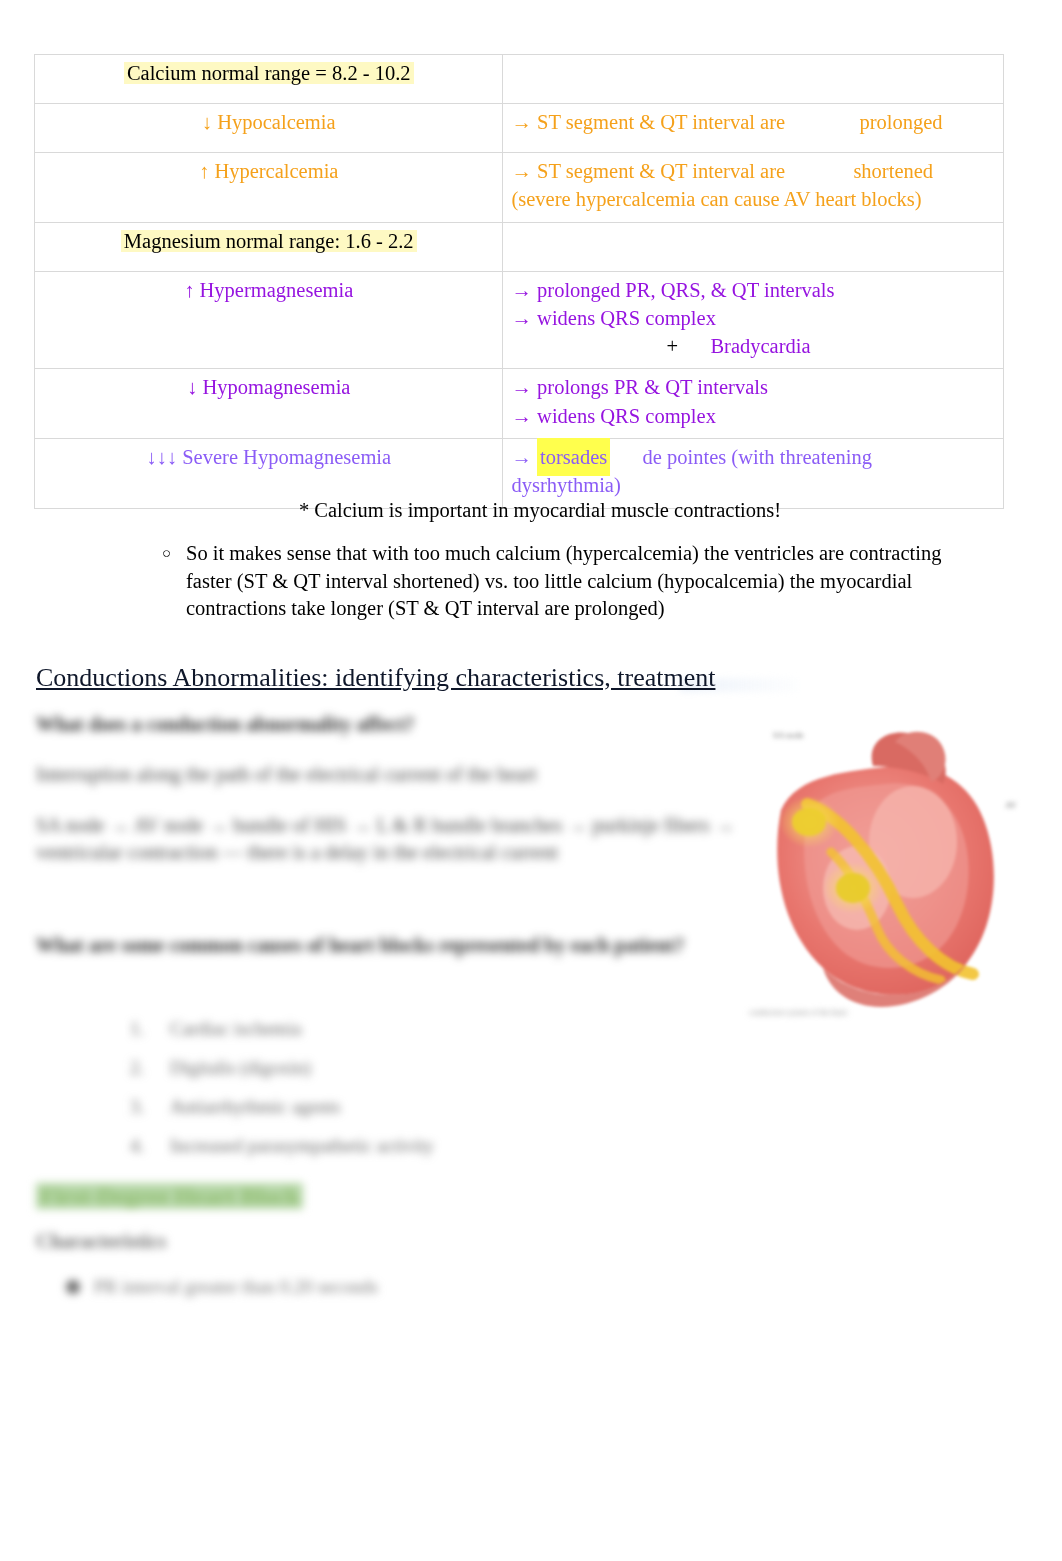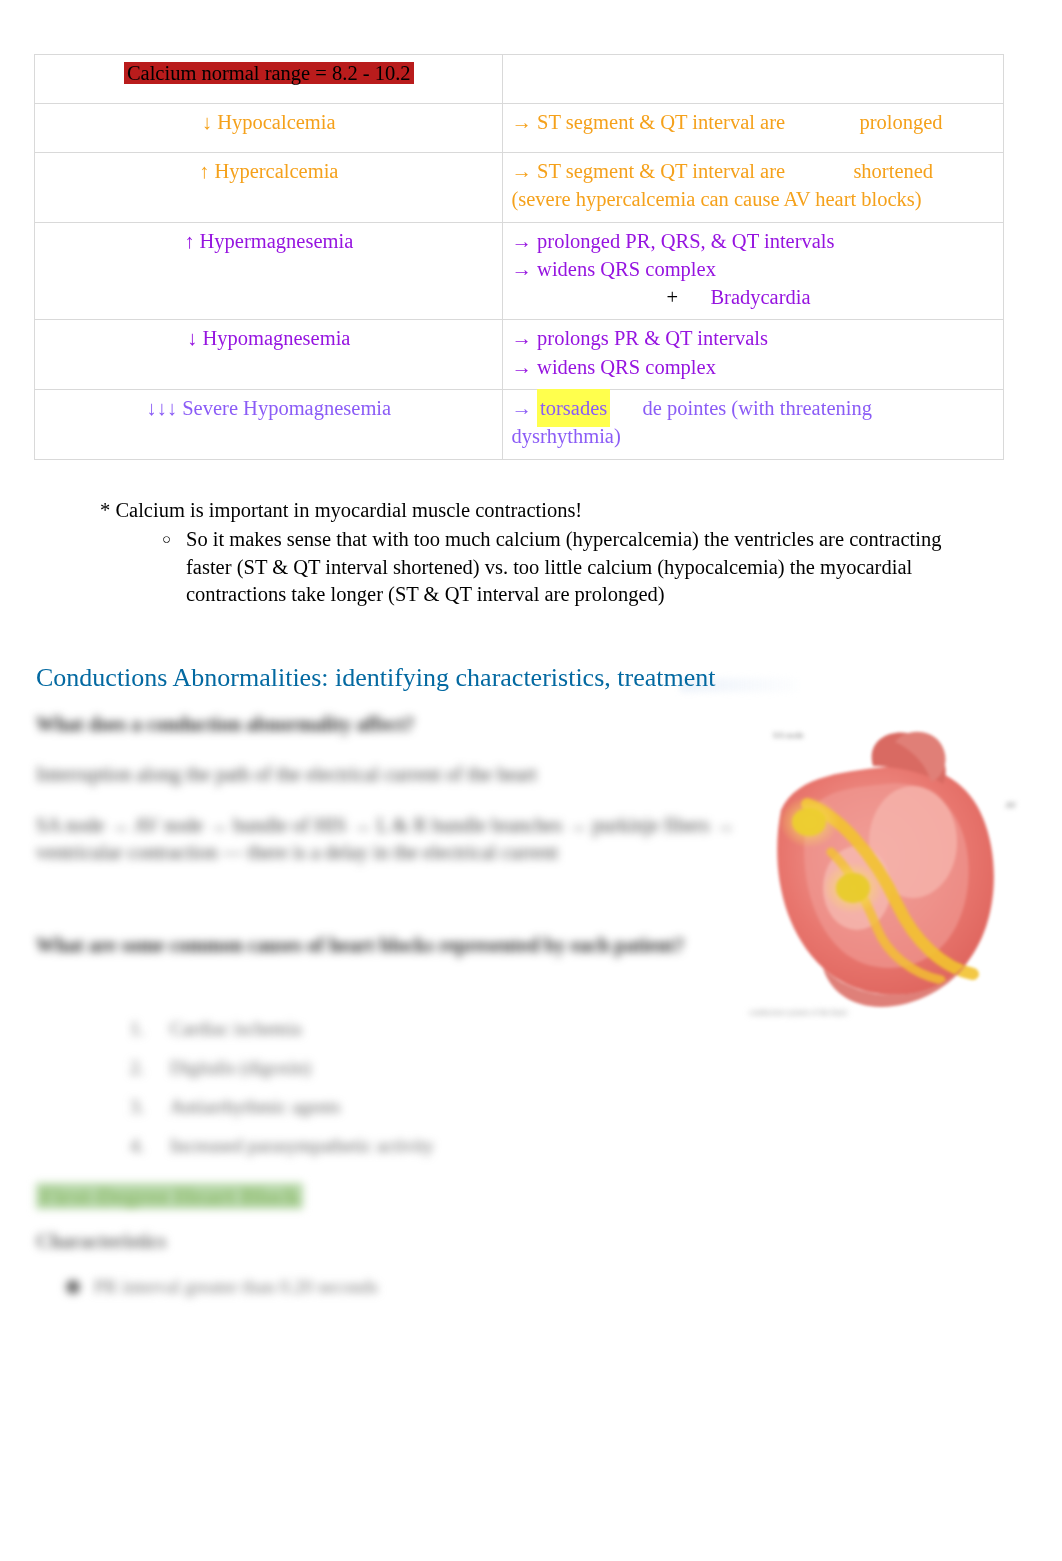--- a/index.html
+++ b/index.html
@@ -36,21 +36,21 @@
     border: 1px solid #d9d9d9;
     vertical-align: top;
     padding: 4px 8px 8px 8px;
     font-size: 20.5px;
     line-height: 1.38;
   }
   .col-left  { width: 468px; }
   .col-right { width: 500px; }
 
   .center   { text-align: center; }
-  .hl       { background: #b91c1c; padding: 0 3px; }
+  .hl       { background: #fef9c3; padding: 0 3px; }
   .hl-soft  { background: #ffff4d; padding: 8px 3px; }
 
   .c-orange { color: #f5a11b; }
   .c-purple { color: #9614e0; }
   .c-red    { color: #8b5cf6; }
   .c-black  { color: #000000; }
 
   .row-h   { height: 36px; }
   .row-tall{ height: 84px; }
 
@@ -62,41 +62,42 @@
 
   
   .note {
     position: absolute;
     left: 100px;
     top: 497px;
     width: 880px;
     font-size: 20.5px;
     line-height: 1.34;
   }
-  .note-line1 { margin: 0 0 2px 0; }
+  .note-line1 { margin: 0 0 16px 0; text-align: center; }
   .note-sub {
     display: flex;
     margin-left: 62px;
   }
   .note-bullet {
     width: 24px;
     flex: 0 0 24px;
     font-size: 15px;
     line-height: 1.8;
   }
   .note-sub-text { flex: 1; }
 
   
   .blue-heading {
     position: absolute;
     left: 36px;
     top: 663px;
     font-size: 26px;
-    color: #0369a1;
+    color: #0f172a;
     white-space: nowrap;
+    text-decoration: underline;
   }
   .heading-bar {
     position: absolute;
     left: 680px;
     top: 678px;
     width: 118px;
     height: 14px;
     background: linear-gradient(to right, rgba(236,242,250,0.95), rgba(245,248,252,0.2));
     filter: blur(3px);
   }
@@ -244,20 +245,26 @@
           <div>
             <span class="arrow">→</span>
             <span>ST segment &amp; QT interval are</span>
             <span class="gap-sm"></span>
             <span>shortened</span>
           </div>
           <div>(severe hypercalcemia can cause AV heart blocks)</div>
         </td>
       </tr>
 
+      <tr>
+        <td class="col-left center row-h">
+          <span class="hl c-black">Magnesium normal range: 1.6 - 2.2</span>
+        </td>
+        <td class="col-right row-h"></td>
+      </tr>
 
       <tr>
         <td class="col-left center row-tall">
           <span class="c-purple">↑ Hypermagnesemia</span>
         </td>
         <td class="col-right c-purple row-tall">
           <div>
             <span class="arrow">→</span>
             <span>prolonged PR, QRS, &amp; QT intervals</span>
           </div>

